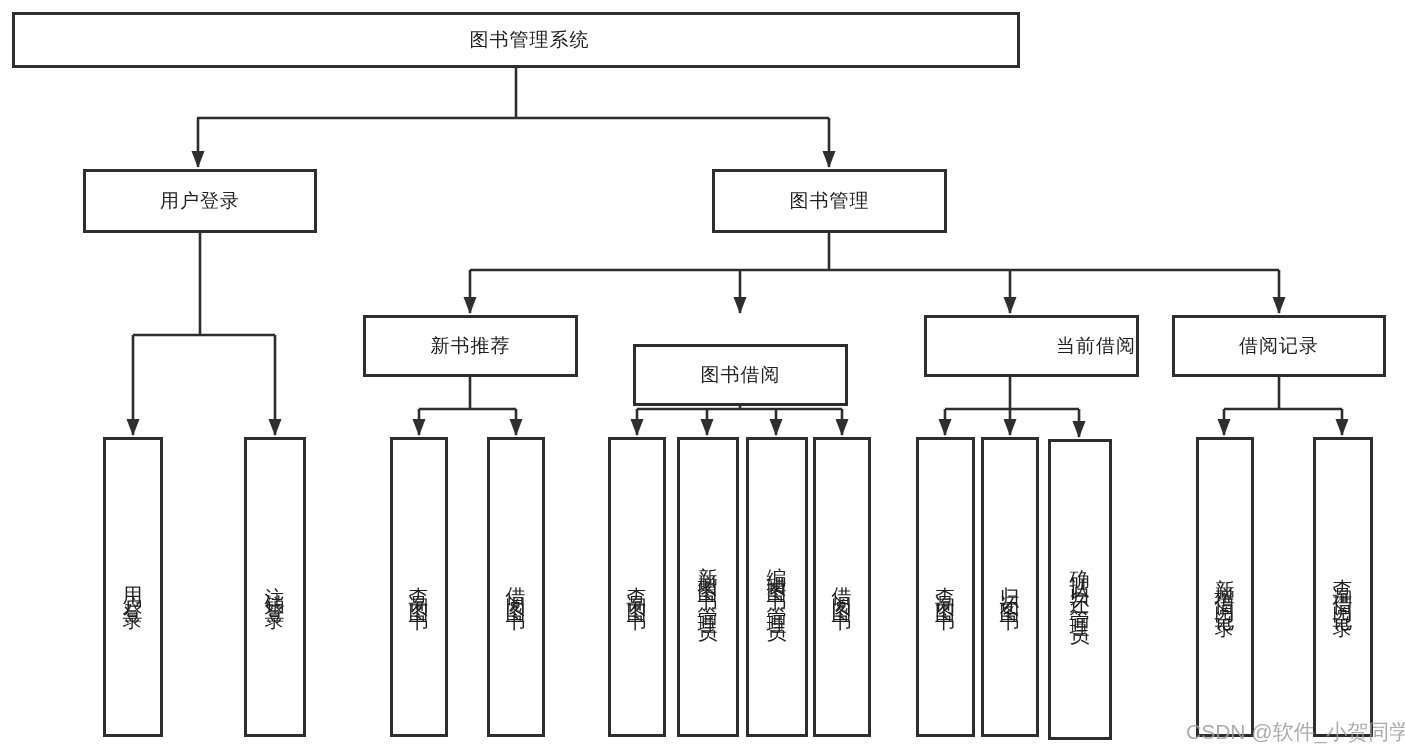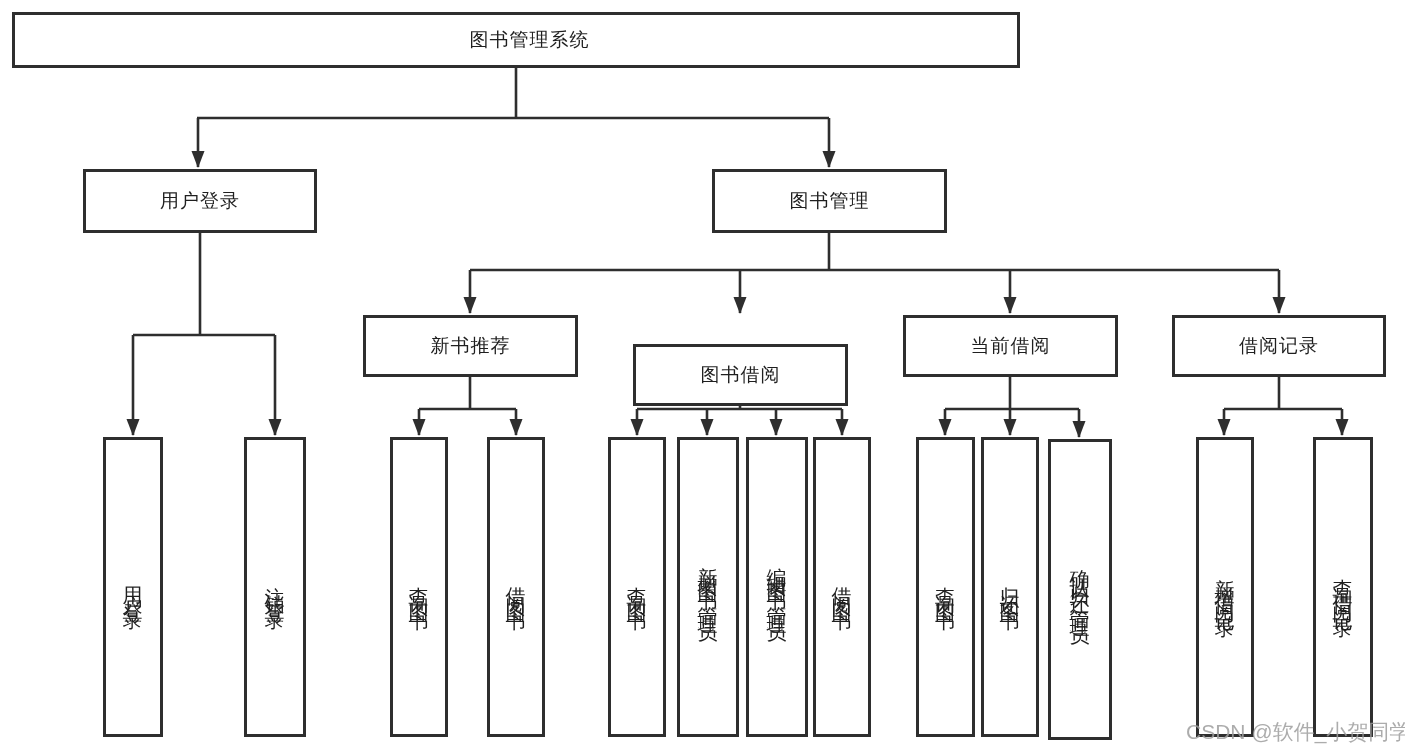--- a/index.html
+++ b/index.html
@@ -120,21 +120,21 @@
   <div class="node hnode" style="left:712px;top:169px;width:235px;height:64px;">
     <span>图书管理</span>
   </div>
 
   <div class="node hnode" style="left:363px;top:315px;width:215px;height:62px;">
     <span>新书推荐</span>
   </div>
   <div class="node hnode" style="left:633px;top:315px;width:215px;height:62px;margin-top:29px;">
     <span>图书借阅</span>
   </div>
-  <div class="node hnode" style="left:903px;top:315px;width:215px;height:62px;">
+  <div class="node hnode" style="left:924px;top:315px;width:215px;height:62px;justify-content:flex-end;">
     <span>当前借阅</span>
   </div>
   <div class="node hnode" style="left:1172px;top:315px;width:214px;height:62px;">
     <span>借阅记录</span>
   </div>
 
   <div class="node vnode" style="left:103px;top:437px;width:60px;height:300px;">
     <span>用户登录</span>
   </div>
   <div class="node vnode" style="left:244px;top:437px;width:62px;height:300px;">

